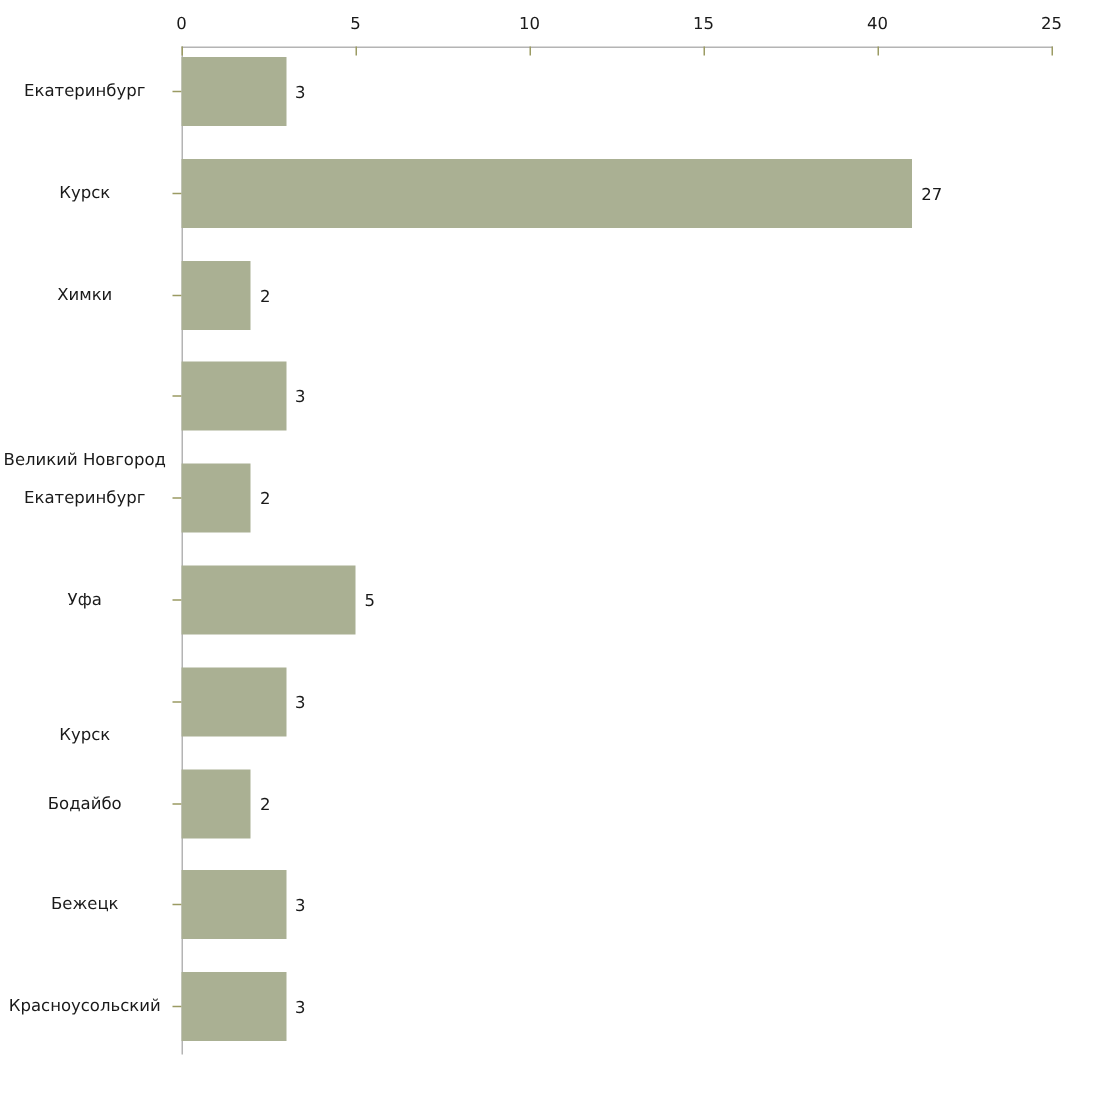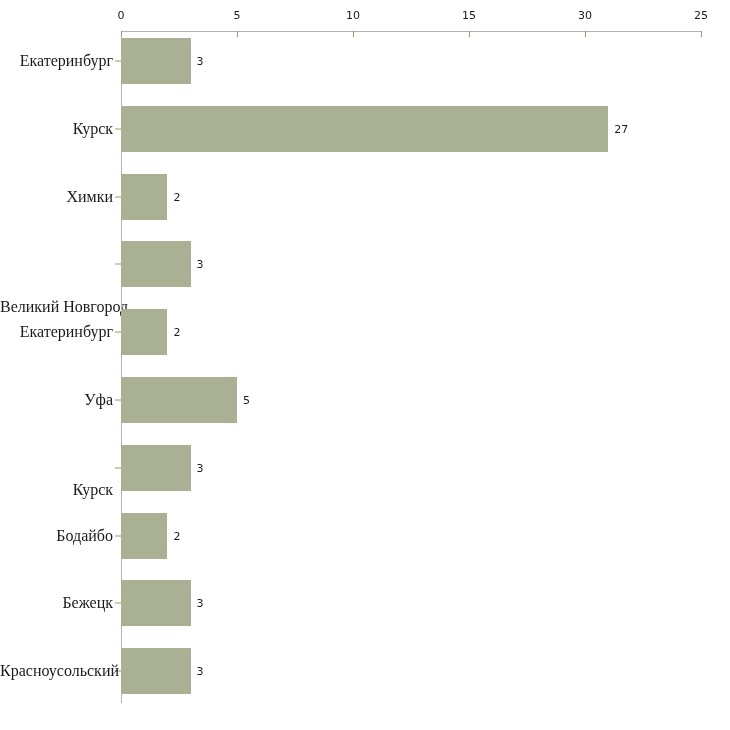--- a/index.html
+++ b/index.html
@@ -62,26 +62,25 @@
     position: absolute;
     left: 115px;
     width: 6px;
     height: 1px;
     background: #9b9b63;
     transform: translateY(-0.5px);
   }
   .cat-label {
     position: absolute;
     right: 731px;           
-    font-size: 16px;
+    font-size: 11px;
     line-height: 11px;
     color: #1a1a1a;
     white-space: nowrap;
-    text-align: right;
-    font-family: Liberation Serif, serif;
+    text-align: center;
   }
 
   
   .bar {
     position: absolute;
     background: #aab093;
     height: 46px;
   }
   .bar-value {
     position: absolute;
@@ -102,21 +101,21 @@
   <div id="xticks-layer">
       <div class="xtick" style="left: 121px;"></div>
       <div class="xtick-label" style="left: 121px;">0</div>
       <div class="xtick" style="left: 237px;"></div>
       <div class="xtick-label" style="left: 237px;">5</div>
       <div class="xtick" style="left: 353px;"></div>
       <div class="xtick-label" style="left: 353px;">10</div>
       <div class="xtick" style="left: 469px;"></div>
       <div class="xtick-label" style="left: 469px;">15</div>
       <div class="xtick" style="left: 585px;"></div>
-      <div class="xtick-label" style="left: 585px;">30</div>
+      <div class="xtick-label" style="left: 585px;">40</div>
       <div class="xtick" style="left: 701px;"></div>
       <div class="xtick-label" style="left: 701px;">25</div>
     </div>
 
   <div id="cats-layer">
       <div class="ytick" style="top: 61px;"></div>
       <div class="cat-label" style="left: 0px; width: 113px; top: 55px; right: auto;">Екатеринбург</div>
       <div class="ytick" style="top: 128.8px;"></div>
       <div class="cat-label" style="left: 0px; width: 113px; top: 122.8px; right: auto;">Курск</div>
       <div class="ytick" style="top: 196.6px;"></div>

